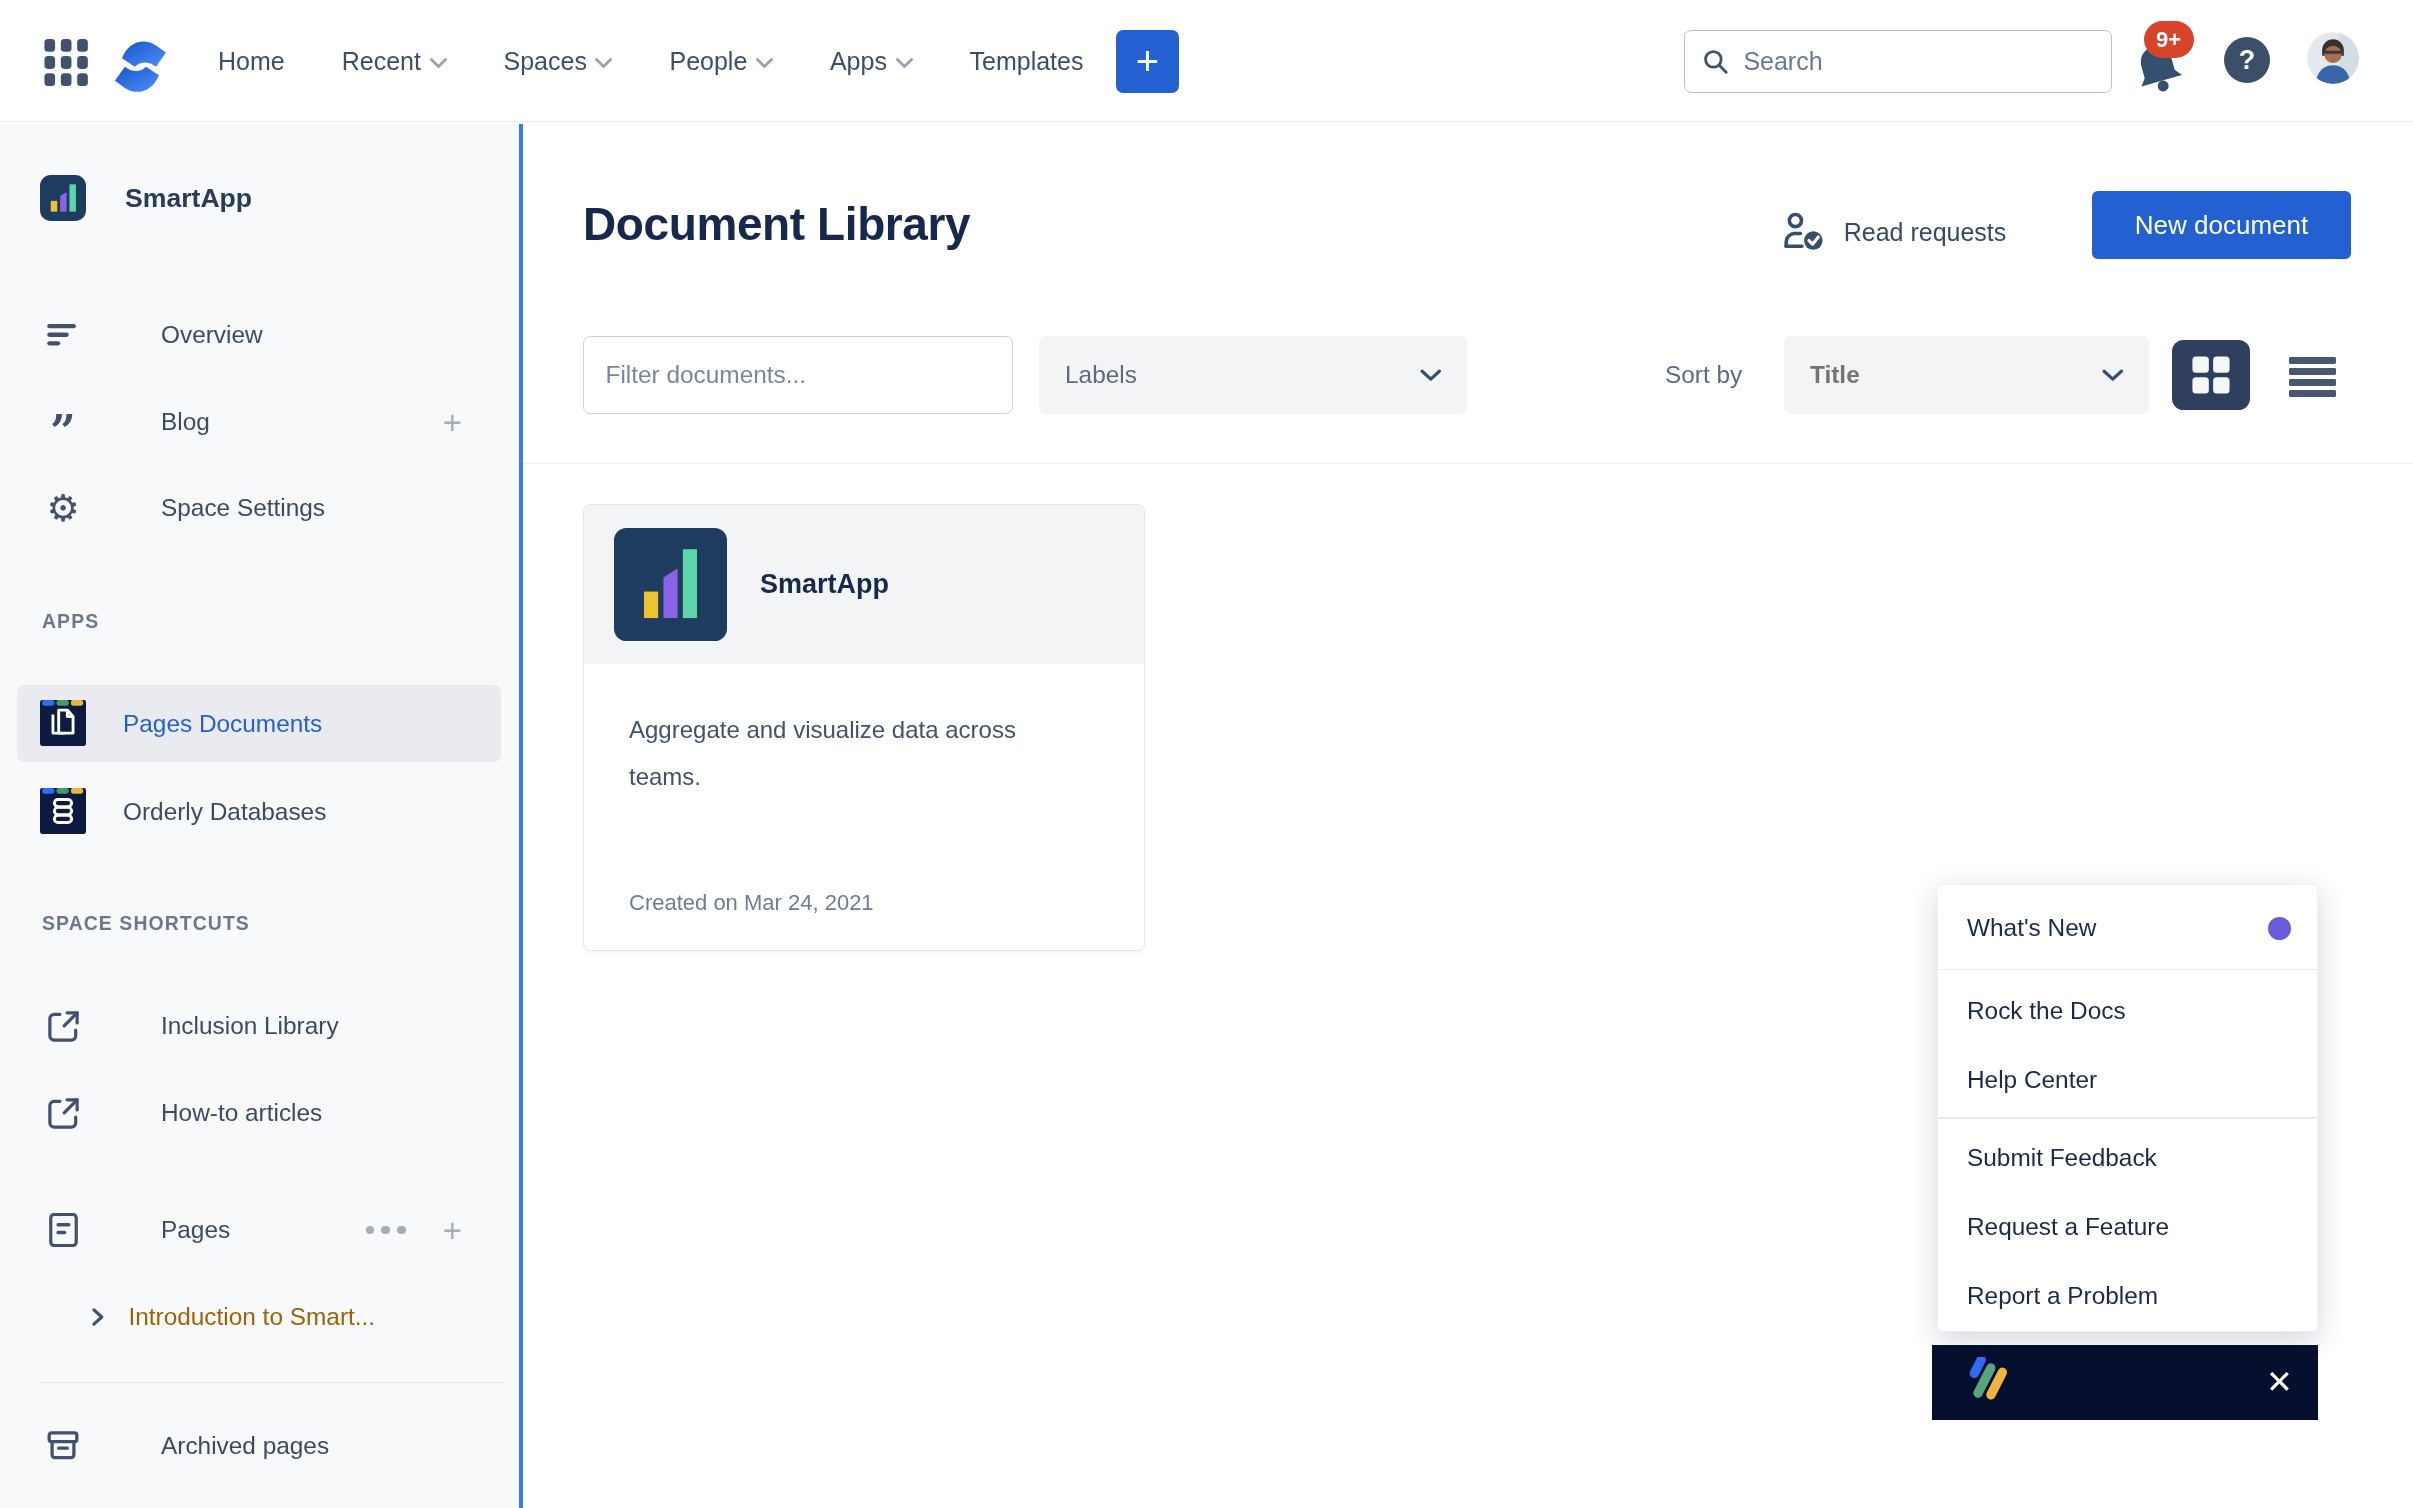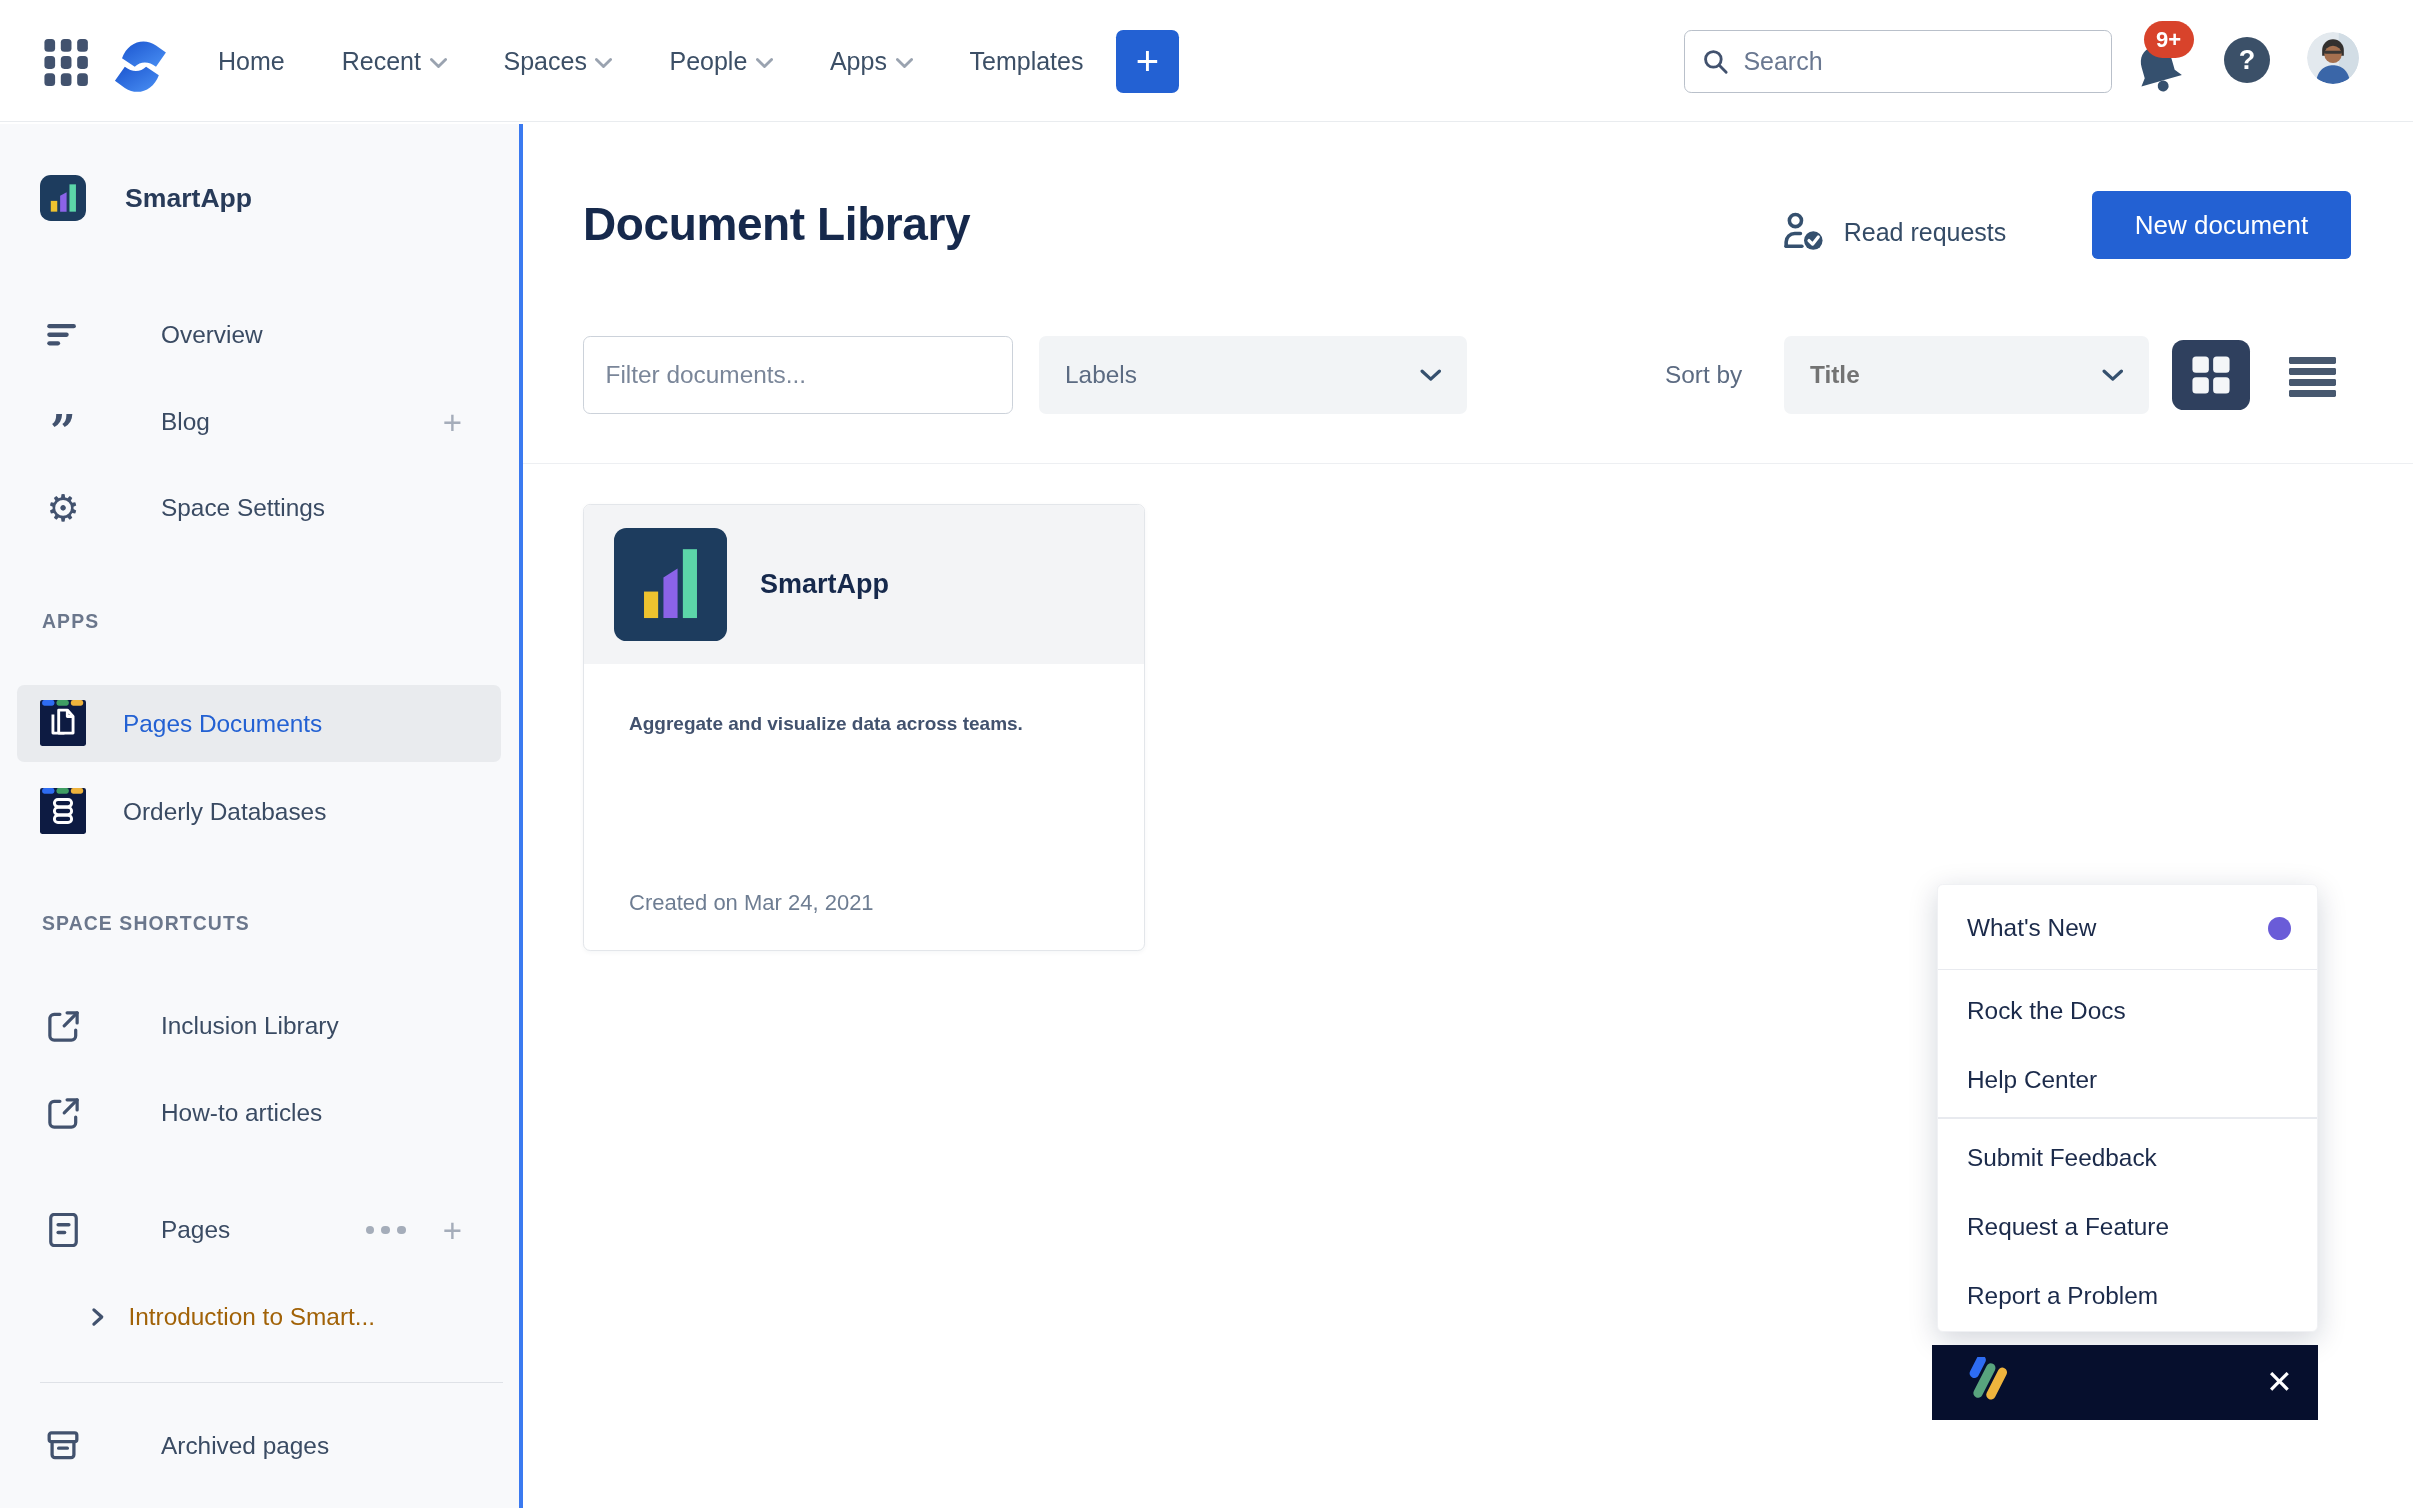--- a/index.html
+++ b/index.html
@@ -110,21 +110,21 @@
   .main-sep { position:absolute; left:522px; top:463px; width:1891px; height:1.4px; background:#edeff2; }
 
   
   .doc-card { position:absolute; left:583px; top:504px; width:562px; height:447px;
               border:1.4px solid #e3e6ea; border-radius:7.2px; background:#ffffff;
               overflow:hidden; cursor:pointer; box-shadow:0 1.4px 4.3px rgba(23,43,77,0.04); }
   .doc-card .card-head { height:159px; background:#f3f4f6; display:flex; align-items:center; }
   .doc-card .card-head svg { margin-left:30px; }
   .doc-card .card-title { margin-left:33px; font-size:27px; font-weight:600; color:#16294c; }
   .doc-card .card-body { position:relative; height:286px; padding:42px 45px 0 45px; }
-  .doc-card .card-desc { font-size:19px; color:#42526e; line-height:35px; width:402px;font-weight:bold; }
+  .doc-card .card-desc { font-size:24px; color:#42526e; line-height:47px; width:402px; }
   .doc-card .card-created { position:absolute; left:45px; bottom:34px; font-size:22px; color:#6e7d92; }
 
   
   .help-menu { position:absolute; left:1937px; top:884px; width:381px; height:448px;
                background:#ffffff; border-radius:5.7px; border:0.7px solid #f0f1f4;
                box-shadow:0 7.2px 29px rgba(13,26,60,0.18); z-index:40; }
   .hm-item { position:relative; height:69px; display:flex; align-items:center;
              padding-left:29px; font-size:24.4px; color:#1b2a4a; cursor:pointer; }
   .hm-sec1 { padding-top:7.2px; height:84px;text-align:center; }
   .hm-sec1 .hm-item { height:72px; }

